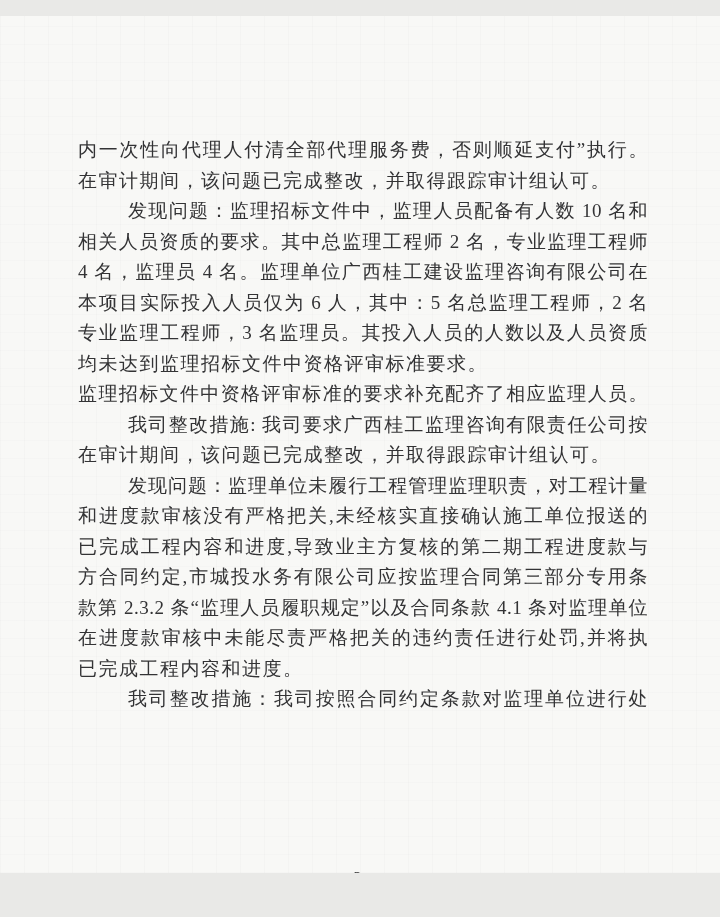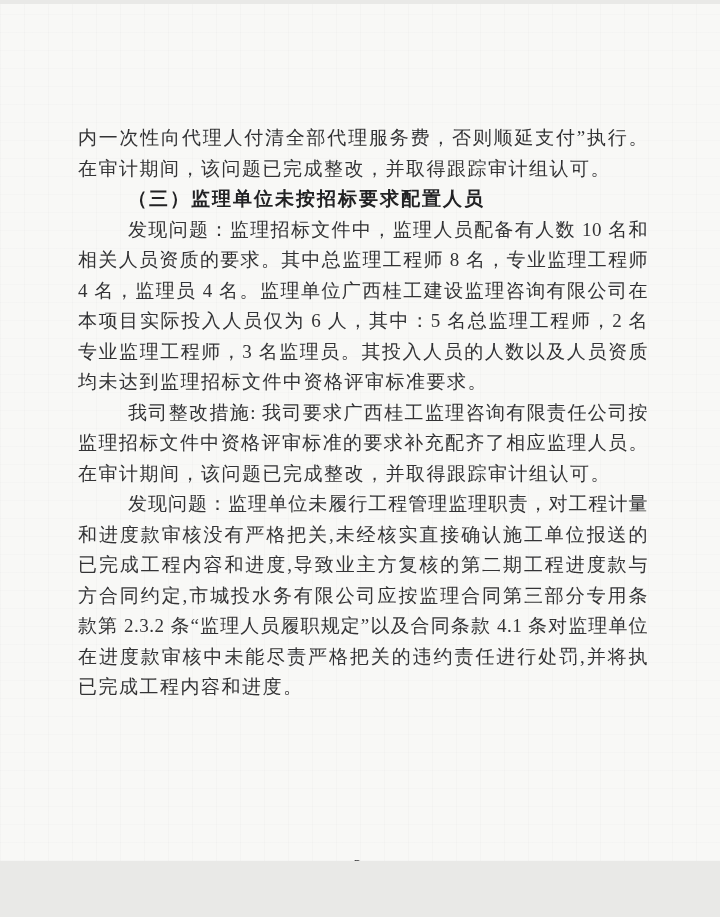--- a/index.html
+++ b/index.html
@@ -4,21 +4,21 @@
 <style>
   html, body {
     margin: 0;
     padding: 0;
     background: #e9e9e7;
   }
   .page {
     position: relative;
     width: 720px;
     height: 857px;
-    margin: 4px auto;
+    margin: 16px auto;
     background: #f8f8f6;
     overflow: hidden;
     font-family: "Liberation Serif", "DejaVu Serif", serif;
   }
   
   .page::before {
     content: "";
     position: absolute;
     inset: 0;
     background:
@@ -68,32 +68,32 @@
   }
 </style>
 </head>
 <body>
 
 <div class="page">
   <div class="doc-body">
 
   <div class="line body">内一次性向代理人付清全部代理服务费，否则顺延支付”执行。</div>
       <div class="line body end">在审计期间，该问题已完成整改，并取得跟踪审计组认可。</div>
-      <div class="line heading">（三）监理单位未按招标要求配置人员</div>
       <div class="line body indent">发现问题：监理招标文件中，监理人员配备有人数 10 名和</div>
-      <div class="line body">相关人员资质的要求。其中总监理工程师 8 名，专业监理工程师</div>
+      <div class="line body">相关人员资质的要求。其中总监理工程师 2 名，专业监理工程师</div>
       <div class="line body">4 名，监理员 4 名。监理单位广西桂工建设监理咨询有限公司在</div>
       <div class="line body">本项目实际投入人员仅为 6 人，其中：5 名总监理工程师，2 名</div>
       <div class="line body">专业监理工程师，3 名监理员。其投入人员的人数以及人员资质</div>
       <div class="line body end">均未达到监理招标文件中资格评审标准要求。</div>
+      <div class="line body">监理招标文件中资格评审标准的要求补充配齐了相应监理人员。</div>
       <div class="line body indent">我司整改措施: 我司要求广西桂工监理咨询有限责任公司按</div>
-      <div class="line body">监理招标文件中资格评审标准的要求补充配齐了相应监理人员。</div>
       <div class="line body end">在审计期间，该问题已完成整改，并取得跟踪审计组认可。</div>
       <div class="line body indent">发现问题：监理单位未履行工程管理监理职责，对工程计量</div>
       <div class="line body">和进度款审核没有严格把关,未经核实直接确认施工单位报送的</div>
       <div class="line body">已完成工程内容和进度,导致业主方复核的第二期工程进度款与</div>
       <div class="line body">方合同约定,市城投水务有限公司应按监理合同第三部分专用条</div>
       <div class="line body">款第 2.3.2 条“监理人员履职规定”以及合同条款 4.1 条对监理单位</div>
       <div class="line body">在进度款审核中未能尽责严格把关的违约责任进行处罚,并将执</div>
       <div class="line body end">已完成工程内容和进度。</div>
+      <div class="line body indent">我司整改措施：我司按照合同约定条款对监理单位进行处</div>
     </div>
   <div class="footer">- 3 -</div>
 </div>
 
 </body></html>

